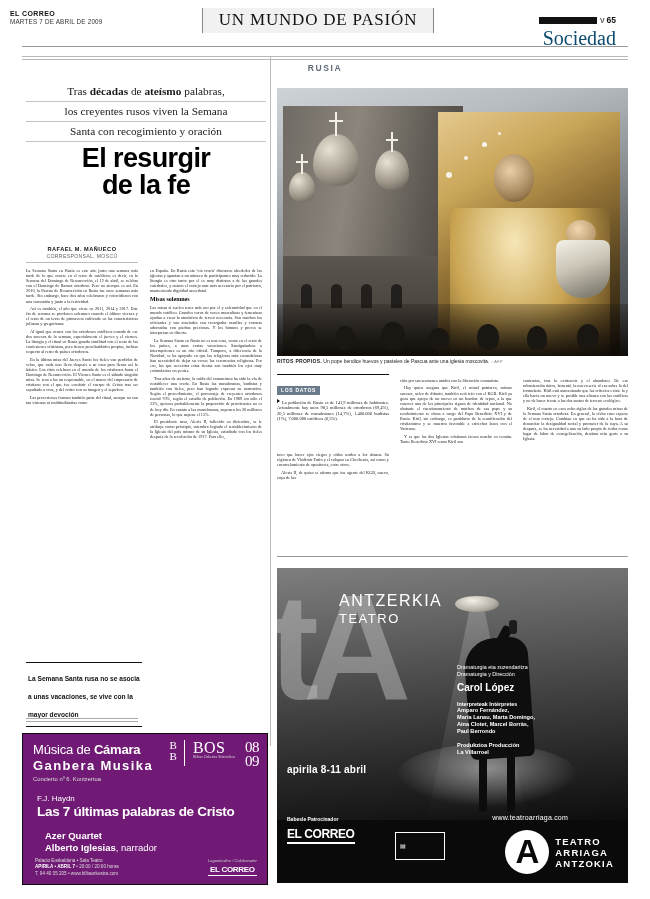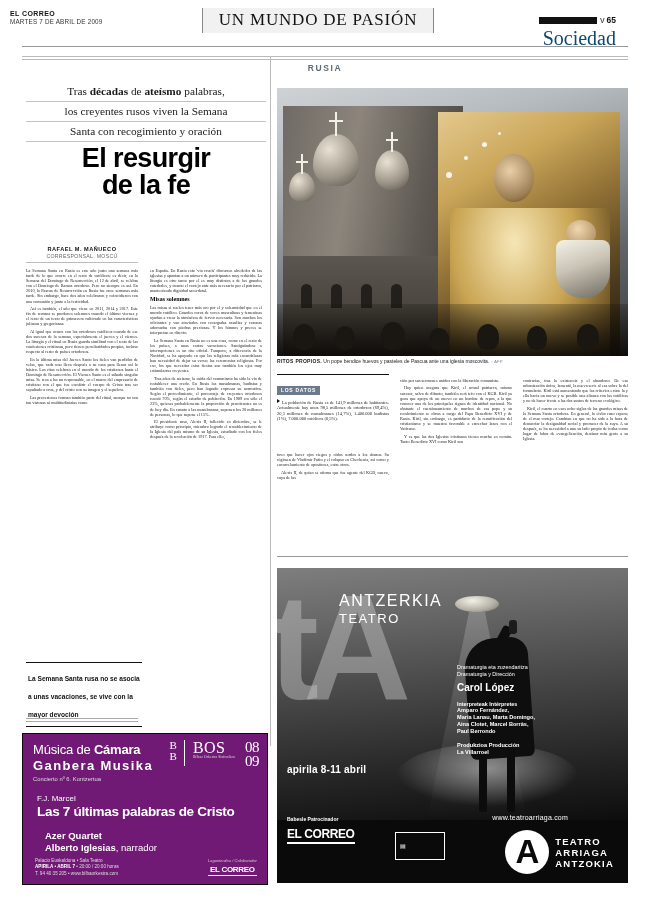--- a/index.html
+++ b/index.html
@@ -349,21 +349,21 @@
     <p>Kiril, el cuarto en esos ocho siglos de las grandes misas de la Semana Santa ortodoxa. En general, la efebo ruso espera; de el mar cortejo. Cambian en que no ha sido a la hora de denunciar la desigualdad social y prometer de la suya. A su después, se ha necesidad a una su lado propio de todas como lugar de labor de evangelización, destinar más gente a su Iglesia.</p>
   </div>
 
   <div class="rule-mid"></div>
   <div class="vbar"></div>
 
   <div class="adL">
     <div class="t1"><span class="lt">Música de </span><span>Cámara</span></div>
     <div class="t2">Ganbera Musika</div>
     <div class="t3">Concierto nº 6. Kontzertua</div>
-    <div class="t4">F.J. Marcel</div>
+    <div class="t4">F.J. Haydn</div>
     <div class="t5">Las 7 últimas palabras de Cristo</div>
     <div class="t6">Azer Quartet</div>
     <div class="t7"><span style="font-weight:bold">Alberto Iglesias</span><span>, narrador</span></div>
 
     <div class="bos">
       <span class="bline">
         <span class="eight" style="display:block">B</span>
         <span class="eight" style="display:block">B</span>
       </span>
       <span class="bar"></span>

